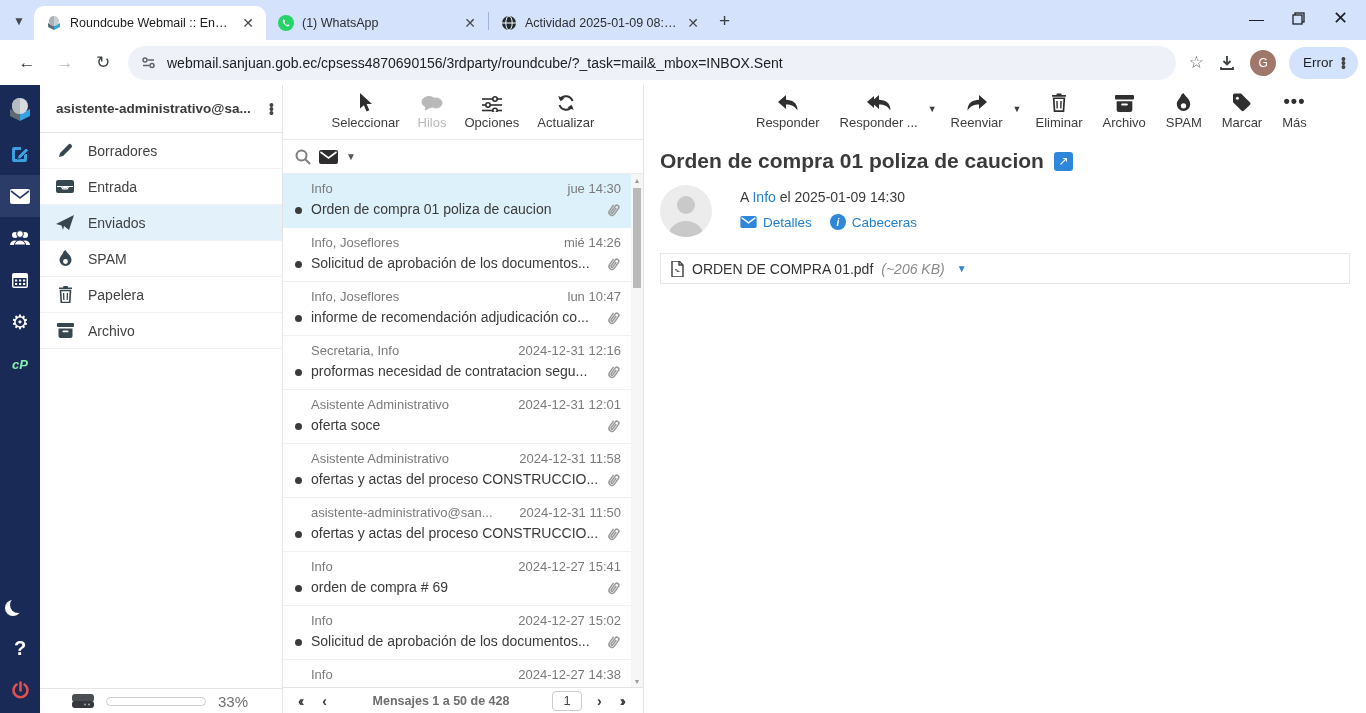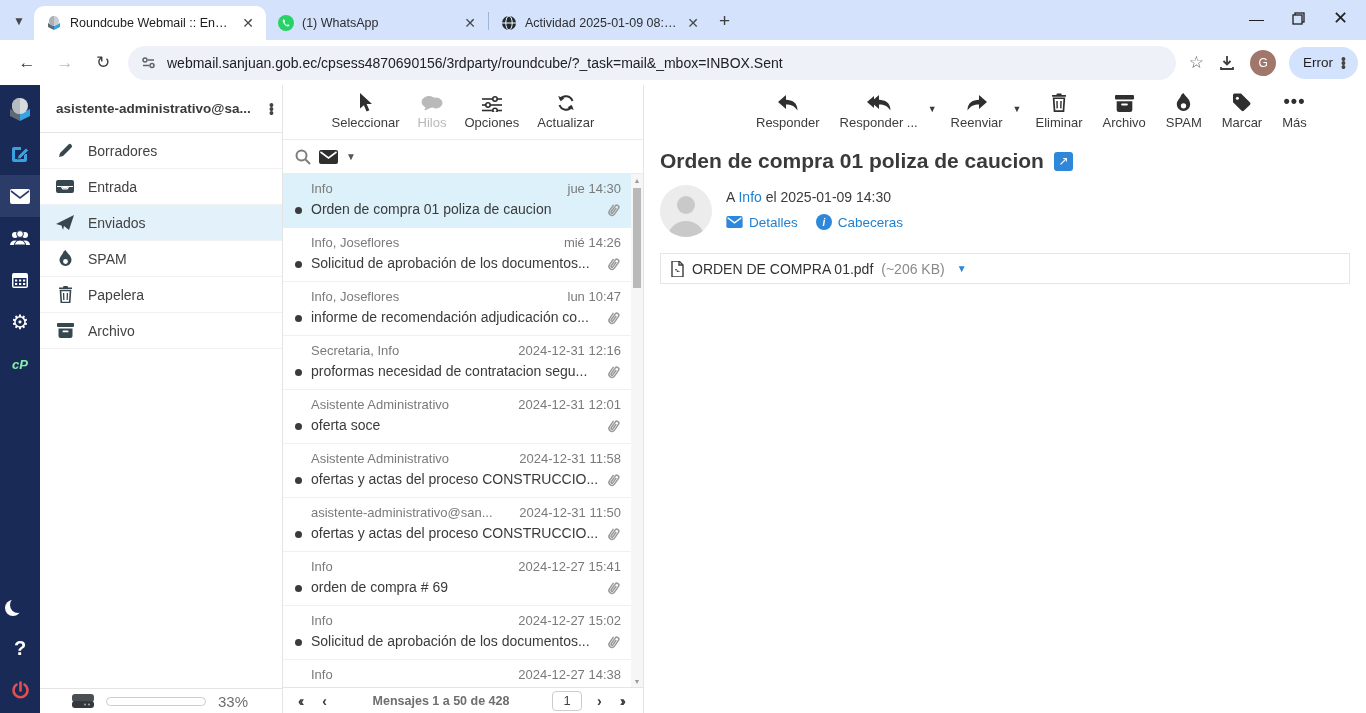--- a/index.html
+++ b/index.html
@@ -90,31 +90,31 @@
   .pgbox { width:30px; height:20px; border:1px solid #ccc; border-radius:4px; font-size:13px; color:#444; display:flex; align-items:center; justify-content:center; margin:0 4px; }
 
   
   .reader { flex:1; background:#fff; display:flex; flex-direction:column; }
   .rtoolbar { height:54px; display:flex; align-items:flex-start; gap:20px; padding:7px 0 0 112px; }
   .caret { font-size:9px; color:#3c3c3c; align-self:center; margin:-14px -6px 0 -10px; }
   .rcontent { flex:1; padding:10px 16px 0 16px; }
   .subjrow { display:flex; align-items:center; gap:10px; }
   .subject-title { font-size:21px; font-weight:bold; color:#3a3a3a; }
   .extlink { width:19px; height:19px; border-radius:3px; background:#2e87d8; color:#fff; font-size:12px; display:flex; align-items:center; justify-content:center; }
-  .hdrrow { display:flex; gap:14px; margin-top:12px; }
+  .hdrrow { display:flex; gap:28px; margin-top:12px; }
   .pavatar { width:52px; height:52px; border-radius:50%; background:#ececec; overflow:hidden; display:flex; align-items:flex-end; justify-content:center; }
   .hmeta { padding-top:4px; }
   .toline { font-size:14px; color:#3b3b3b; }
   .toline .link { color:#2180d0; }
   .hactions { display:flex; align-items:center; gap:18px; margin-top:9px; }
   .haction { display:flex; align-items:center; gap:6px; color:#2180d0; font-size:13.5px; }
   .infodot { width:16px; height:16px; border-radius:50%; background:#2e87d8; color:#fff; font-size:10px; font-weight:bold; font-style:italic; display:flex; align-items:center; justify-content:center; }
   .attachbox { margin-top:16px; border:1px solid #e6e6e6; height:31px; display:flex; align-items:center; gap:8px; padding:0 10px; }
   .attname { font-size:14px; color:#333; }
-  .attsize { font-size:14px; color:#8a8a8a; }
+  .attsize { font-size:14px; color:#8a8a8a;font-style:italic; }
   .attcaret { color:#2e87d8; font-size:10px; margin-left:4px; }
   .mailbody { margin-top:22px; font-family:"DejaVu Sans Mono", monospace; font-size:13px; color:#333; line-height:21px; max-width:700px; }
 
   svg { display:block; }
 </style>
 </head>
 <body>
 
 <div class="screen">
 

